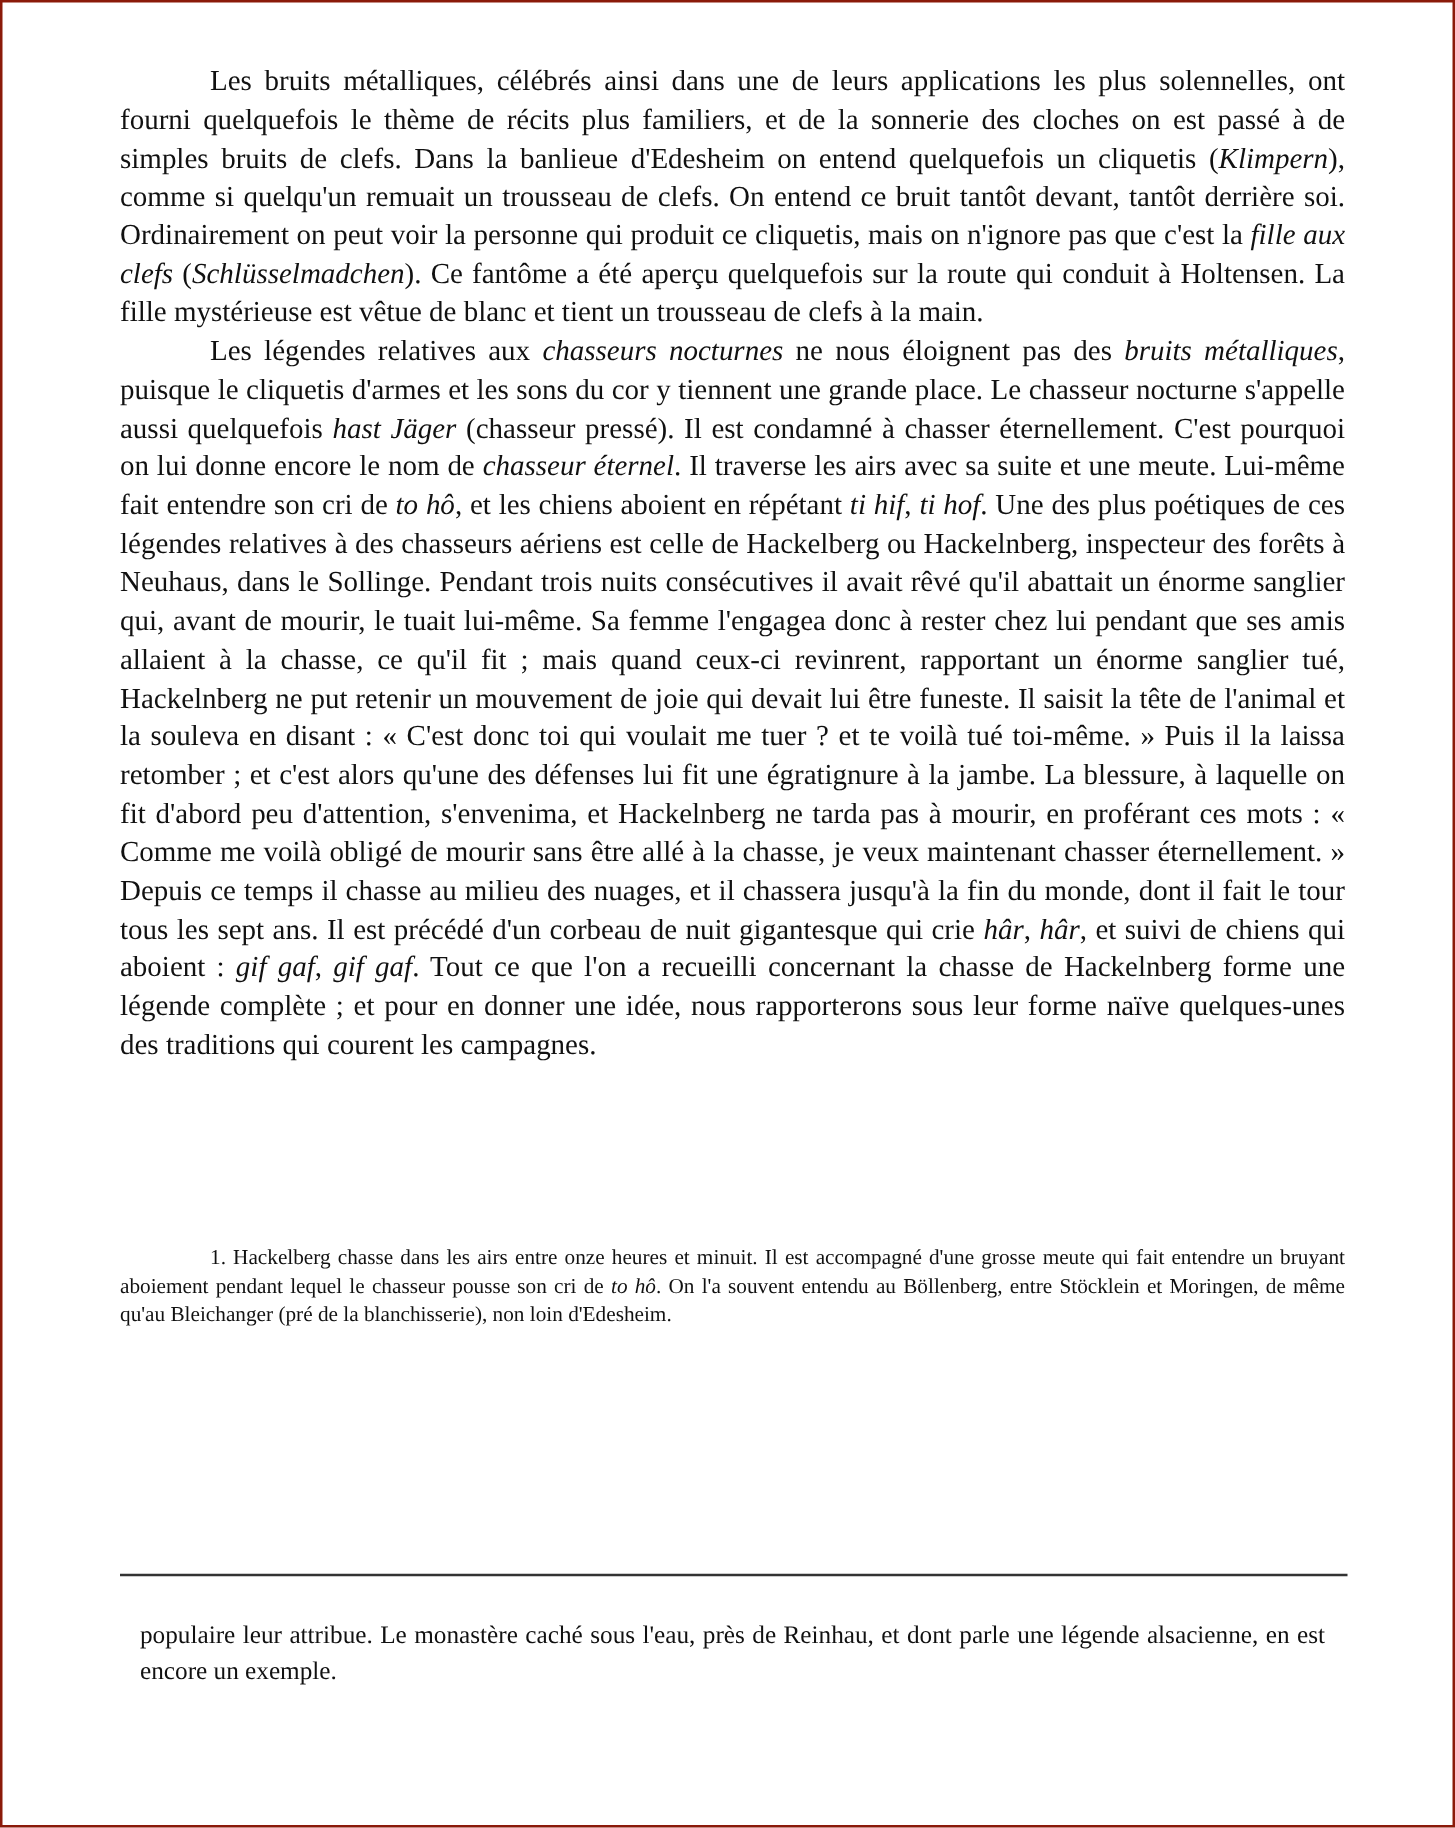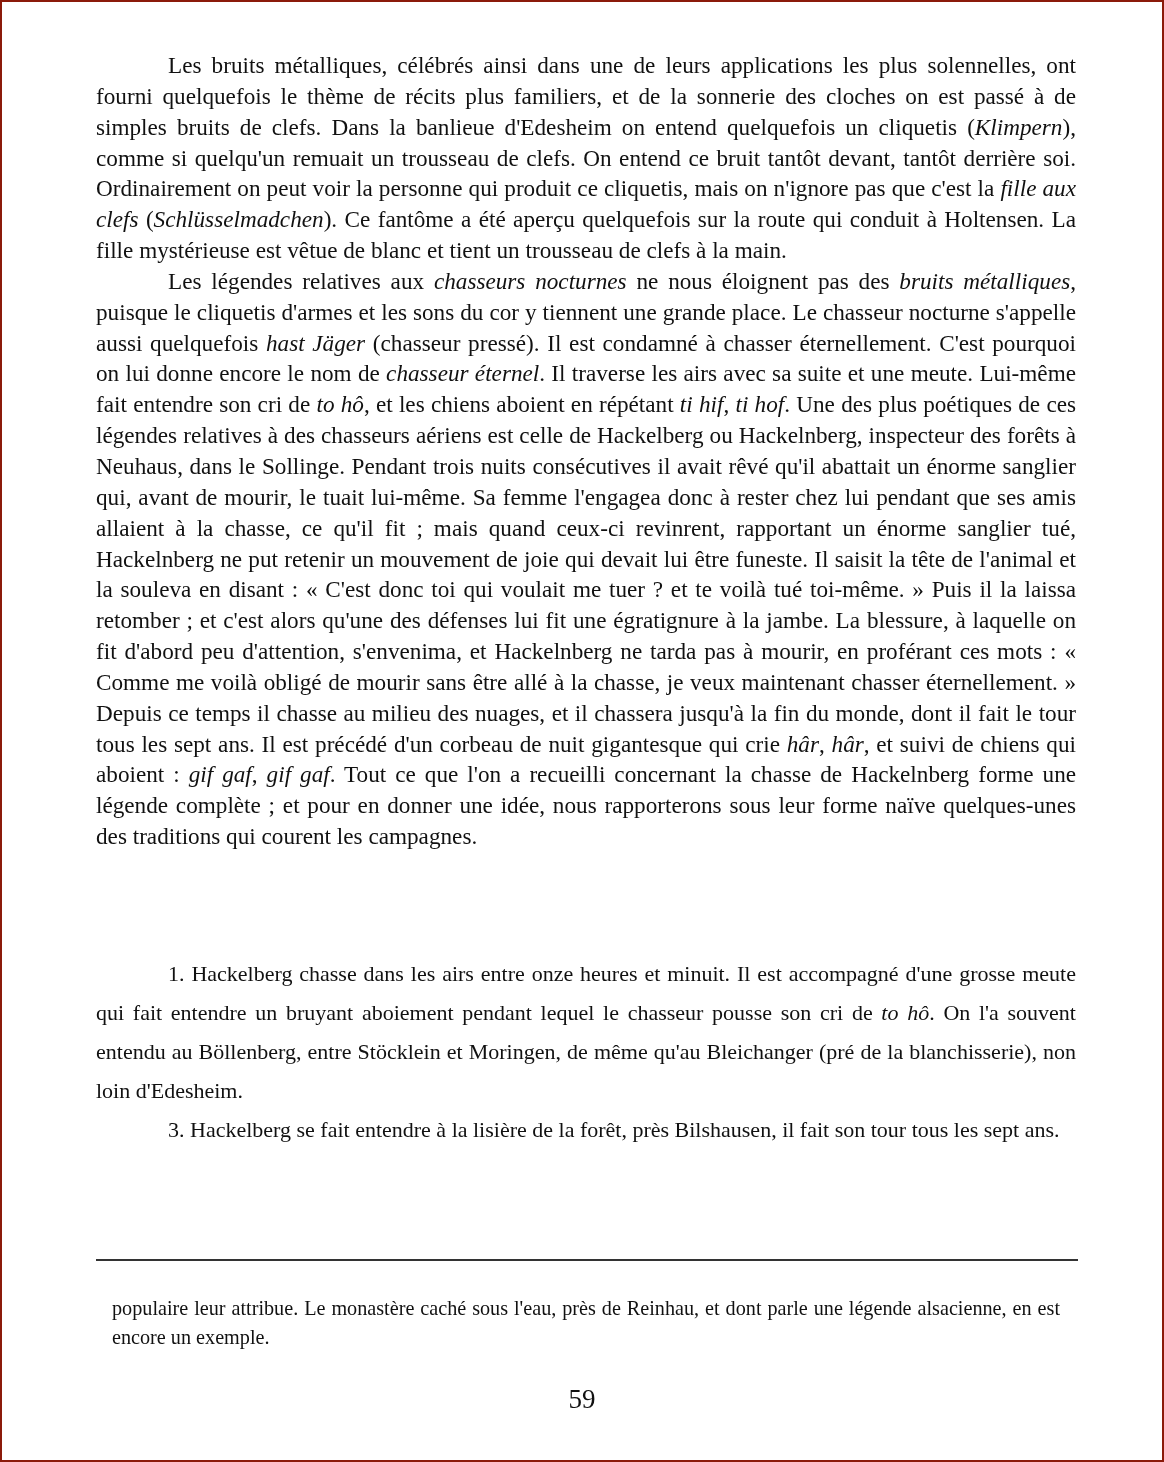--- a/index.html
+++ b/index.html
@@ -17,24 +17,24 @@
     position: absolute;
     left: 94px; top: 48px;
     width: 980px;
     font-size: 23.2px;
     line-height: 30.85px;
     text-align: justify;
   }
   .main-text p { margin: 0; text-indent: 72px; }
   .notes {
     position: absolute;
-    left: 94px; top: 952px;
+    left: 94px; top: 992px;
     width: 980px;
-    font-size: 22px;
-    line-height: 39px;
+    font-size: 17px;
+    line-height: 23px;
     text-align: justify;
   }
   .notes p { margin: 0; text-indent: 72px; }
   .rule {
     position: absolute;
     left: 94px; top: 1257px;
     width: 982px; height: 0;
     border-top: 2px solid #333333;
   }
   .footnote {
@@ -59,23 +59,21 @@
 
 <div class="page">
 
   <div class="main-text">
     <p><span>Les bruits métalliques, célébrés ainsi dans une de leurs applications les plus solennelles, ont fourni quelquefois le thème de récits plus familiers, et de la sonnerie des cloches on est passé à de simples bruits de clefs. Dans la banlieue d'Edesheim on entend quelquefois un cliquetis (</span><i>Klimpern</i><span>), comme si quelqu'un remuait un trousseau de clefs. On entend ce bruit tantôt devant, tantôt derrière soi. Ordinairement on peut voir la personne qui produit ce cliquetis, mais on n'ignore pas que c'est la </span><i>fille aux clefs</i><span> (</span><i>Schlüsselmadchen</i><span>). Ce fantôme a été aperçu quelquefois sur la route qui conduit à Holtensen. La fille mystérieuse est vêtue de blanc et tient un trousseau de clefs à la main.</span></p>
     <p><span>Les légendes relatives aux </span><i>chasseurs nocturnes</i><span> ne nous éloignent pas des </span><i>bruits métalliques</i><span>, puisque le cliquetis d'armes et les sons du cor y tiennent une grande place. Le chasseur nocturne s'appelle aussi quelquefois </span><i>hast Jäger</i><span> (chasseur pressé). Il est condamné à chasser éternellement. C'est pourquoi on lui donne encore le nom de </span><i>chasseur éternel</i><span>. Il traverse les airs avec sa suite et une meute. Lui-même fait entendre son cri de </span><i>to hô</i><span>, et les chiens aboient en répétant </span><i>ti hif</i><span>, </span><i>ti hof</i><span>. Une des plus poétiques de ces légendes relatives à des chasseurs aériens est celle de Hackelberg ou Hackelnberg, inspecteur des forêts à Neuhaus, dans le Sollinge. Pendant trois nuits consécutives il avait rêvé qu'il abattait un énorme sanglier qui, avant de mourir, le tuait lui-même. Sa femme l'engagea donc à rester chez lui pendant que ses amis allaient à la chasse, ce qu'il fit ; mais quand ceux-ci revinrent, rapportant un énorme sanglier tué, Hackelnberg ne put retenir un mouvement de joie qui devait lui être funeste. Il saisit la tête de l'animal et la souleva en disant : « C'est donc toi qui voulait me tuer ? et te voilà tué toi-même. » Puis il la laissa retomber ; et c'est alors qu'une des défenses lui fit une égratignure à la jambe. La blessure, à laquelle on fit d'abord peu d'attention, s'envenima, et Hackelnberg ne tarda pas à mourir, en proférant ces mots : « Comme me voilà obligé de mourir sans être allé à la chasse, je veux maintenant chasser éternellement. » Depuis ce temps il chasse au milieu des nuages, et il chassera jusqu'à la fin du monde, dont il fait le tour tous les sept ans. Il est précédé d'un corbeau de nuit gigantesque qui crie </span><i>hâr</i><span>, </span><i>hâr</i><span>, et suivi de chiens qui aboient : </span><i>gif gaf</i><span>, </span><i>gif gaf</i><span>. Tout ce que l'on a recueilli concernant la chasse de Hackelnberg forme une légende complète ; et pour en donner une idée, nous rapporterons sous leur forme naïve quelques-unes des traditions qui courent les campagnes.</span></p>
   </div>
 
   <div class="notes">
     <p><span>1. Hackelberg chasse dans les airs entre onze heures et minuit. Il est accompagné d'une grosse meute qui fait entendre un bruyant aboiement pendant lequel le chasseur pousse son cri de </span><i>to hô</i><span>. On l'a souvent entendu au Böllenberg, entre Stöcklein et Moringen, de même qu'au Bleichanger (pré de la blanchisserie), non loin d'Edesheim.</span></p>
-    <p><span>3. Hackelberg se fait entendre à la lisière de la forêt, près Bilshausen, il fait son tour tous les sept ans.</span></p>
   </div>
 
   <div class="rule"></div>
 
   <div class="footnote">
     <p>populaire leur attribue. Le monastère caché sous l'eau, près de Reinhau, et dont parle une légende alsacienne, en est encore un exemple.</p>
   </div>
 
-  <div class="page-number">59</div>
 </div>
 
 </body></html>

